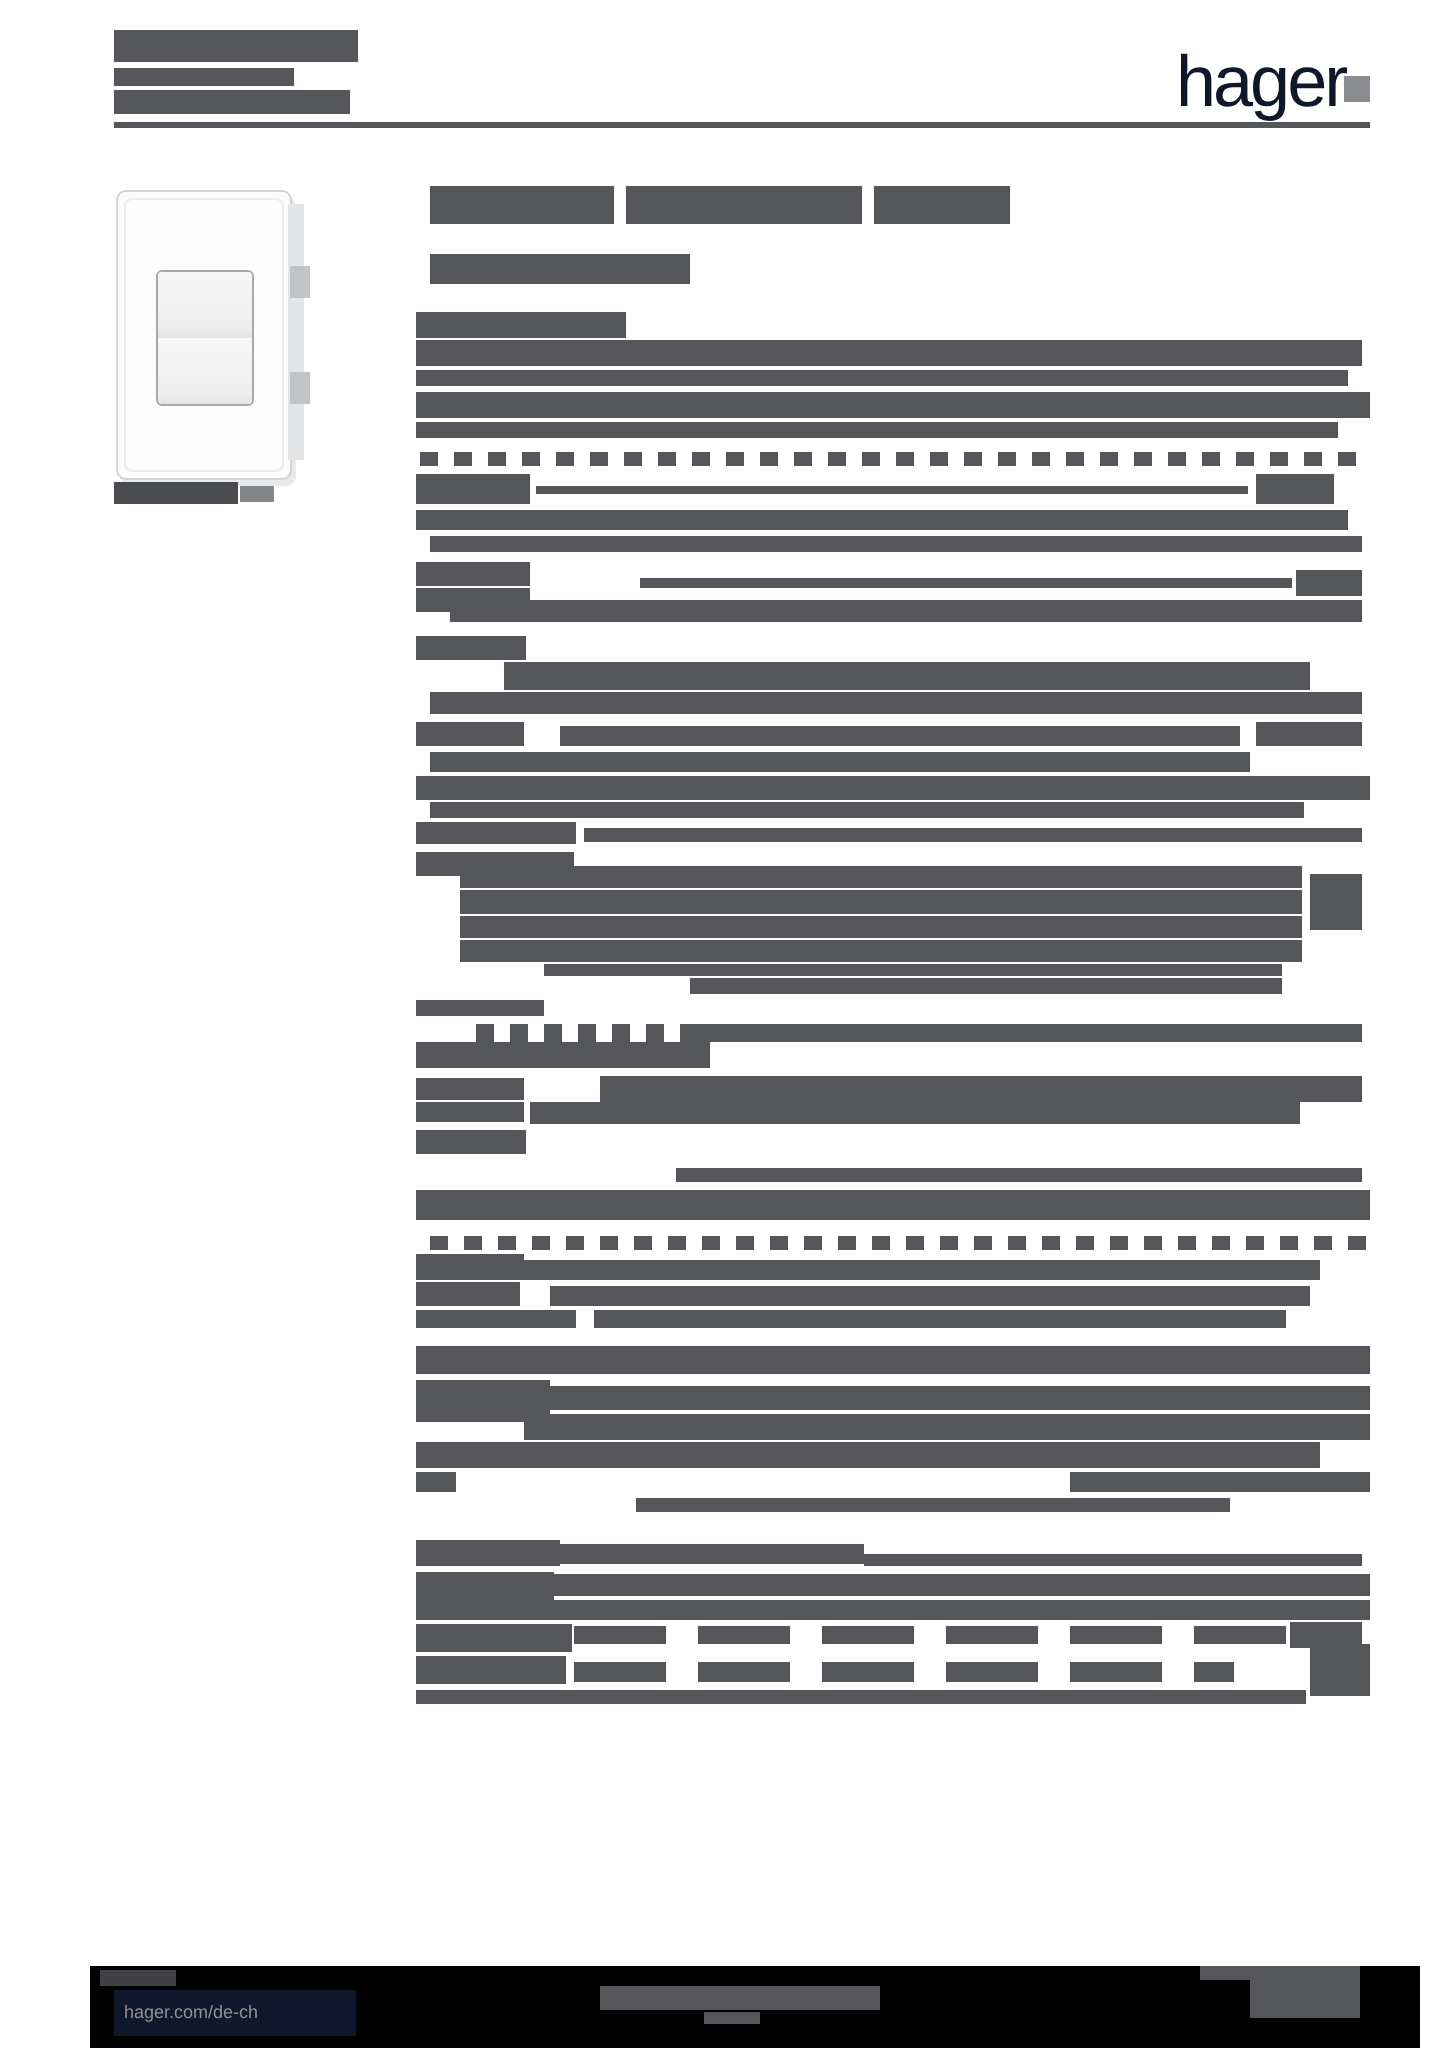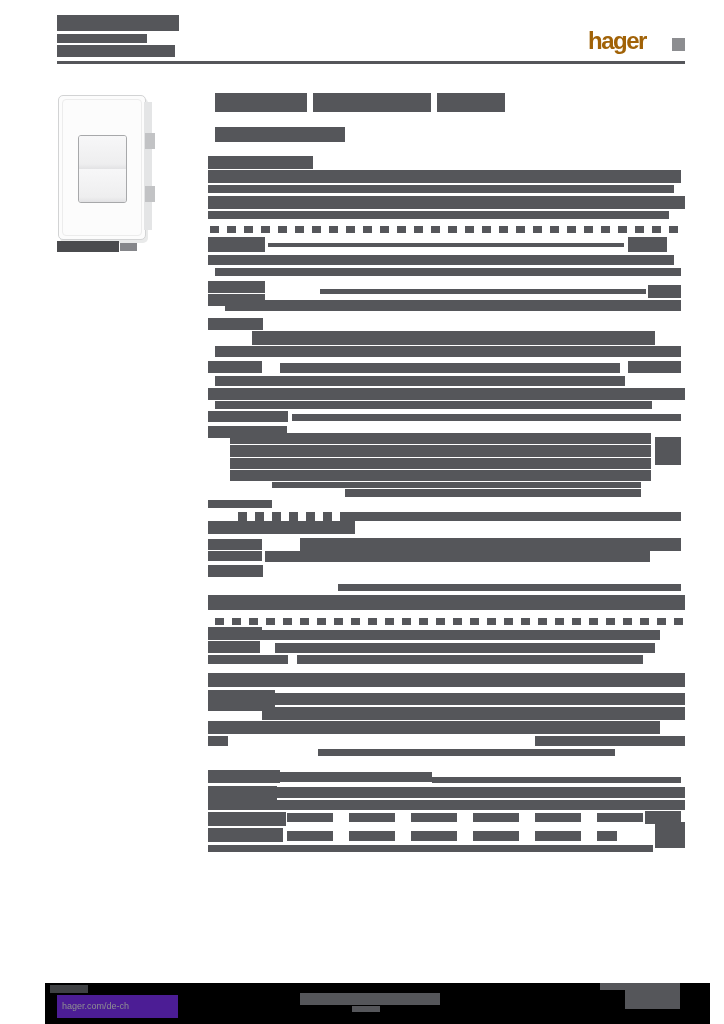--- a/index.html
+++ b/index.html
@@ -8,38 +8,38 @@
     background:#ffffff;
     font-family:"Liberation Sans", sans-serif;
   }
   .abs{position:absolute;}
   
   .bar{position:absolute;background:#55565a;}
   .bar.d{background:repeating-linear-gradient(90deg,#55565a 0 9px,transparent 9px 17px);}
   .bar.g{background:repeating-linear-gradient(90deg,#55565a 0 46px,transparent 46px 62px);}
   
   .header-rule{left:57px;top:61px;width:628px;height:3px;background:#55565a;}
-  .logo{left:588px;top:26px;height:32px;color:#a16207;font-weight:bold;
-        font-size:24px;letter-spacing:-1.5px;line-height:30px;}
+  .logo{left:588px;top:26px;height:32px;color:#0f172a;font-weight:normal;
+        font-size:36px;letter-spacing:-1.5px;line-height:30px;}
   .logo-reg{left:672px;top:38px;width:13px;height:13px;background:#8c8d90;}
   
   .plate{left:58px;top:95px;width:86px;height:143px;background:#fcfcfc;
          border:1px solid #d2d3d4;border-radius:5px;box-shadow:2px 3px 0 #e9eaea;}
   .plate-inner{left:3px;top:3px;right:3px;bottom:3px;border:1px solid #ececec;border-radius:4px;}
   .rocker-unit{left:19px;top:39px;width:47px;height:66px;border:1px solid #a7a8aa;
                border-radius:3px;background:#f4f4f5;overflow:hidden;}
   .rocker{position:absolute;left:0;width:100%;height:50%;
           background:linear-gradient(180deg,#f7f7f8 0%,#eeeeef 85%,#e2e2e4 100%);}
   .rocker.top{top:0;border-bottom:1px solid #b5b6b8;}
   .rocker.bottom{bottom:0;}
   .side-shadow{left:144px;top:102px;width:8px;height:128px;background:#e4e5e6;}
   .side-tab{width:10px;height:16px;background:#c2c3c5;}
   
   .footer-band{left:45px;top:983px;width:665px;height:41px;background:#000000;}
-  .footer-url-box{left:57px;top:995px;width:121px;height:23px;background:#4c1d95;}
+  .footer-url-box{left:57px;top:995px;width:121px;height:23px;background:#0f172a;}
   .footer-url-box span{display:block;font-size:9px;color:#8f9092;line-height:23px;padding-left:5px;}
 </style>
 </head>
 <body>
 
 <div>
   <div id="header-lines">
       <div class="bar" style="left: 57px; top: 15px; width: 122px; height: 16px;"></div>
       <div class="bar" style="left: 57px; top: 34px; width: 90px; height: 9px;"></div>
       <div class="bar" style="left: 57px; top: 45px; width: 118px; height: 12px;"></div>

